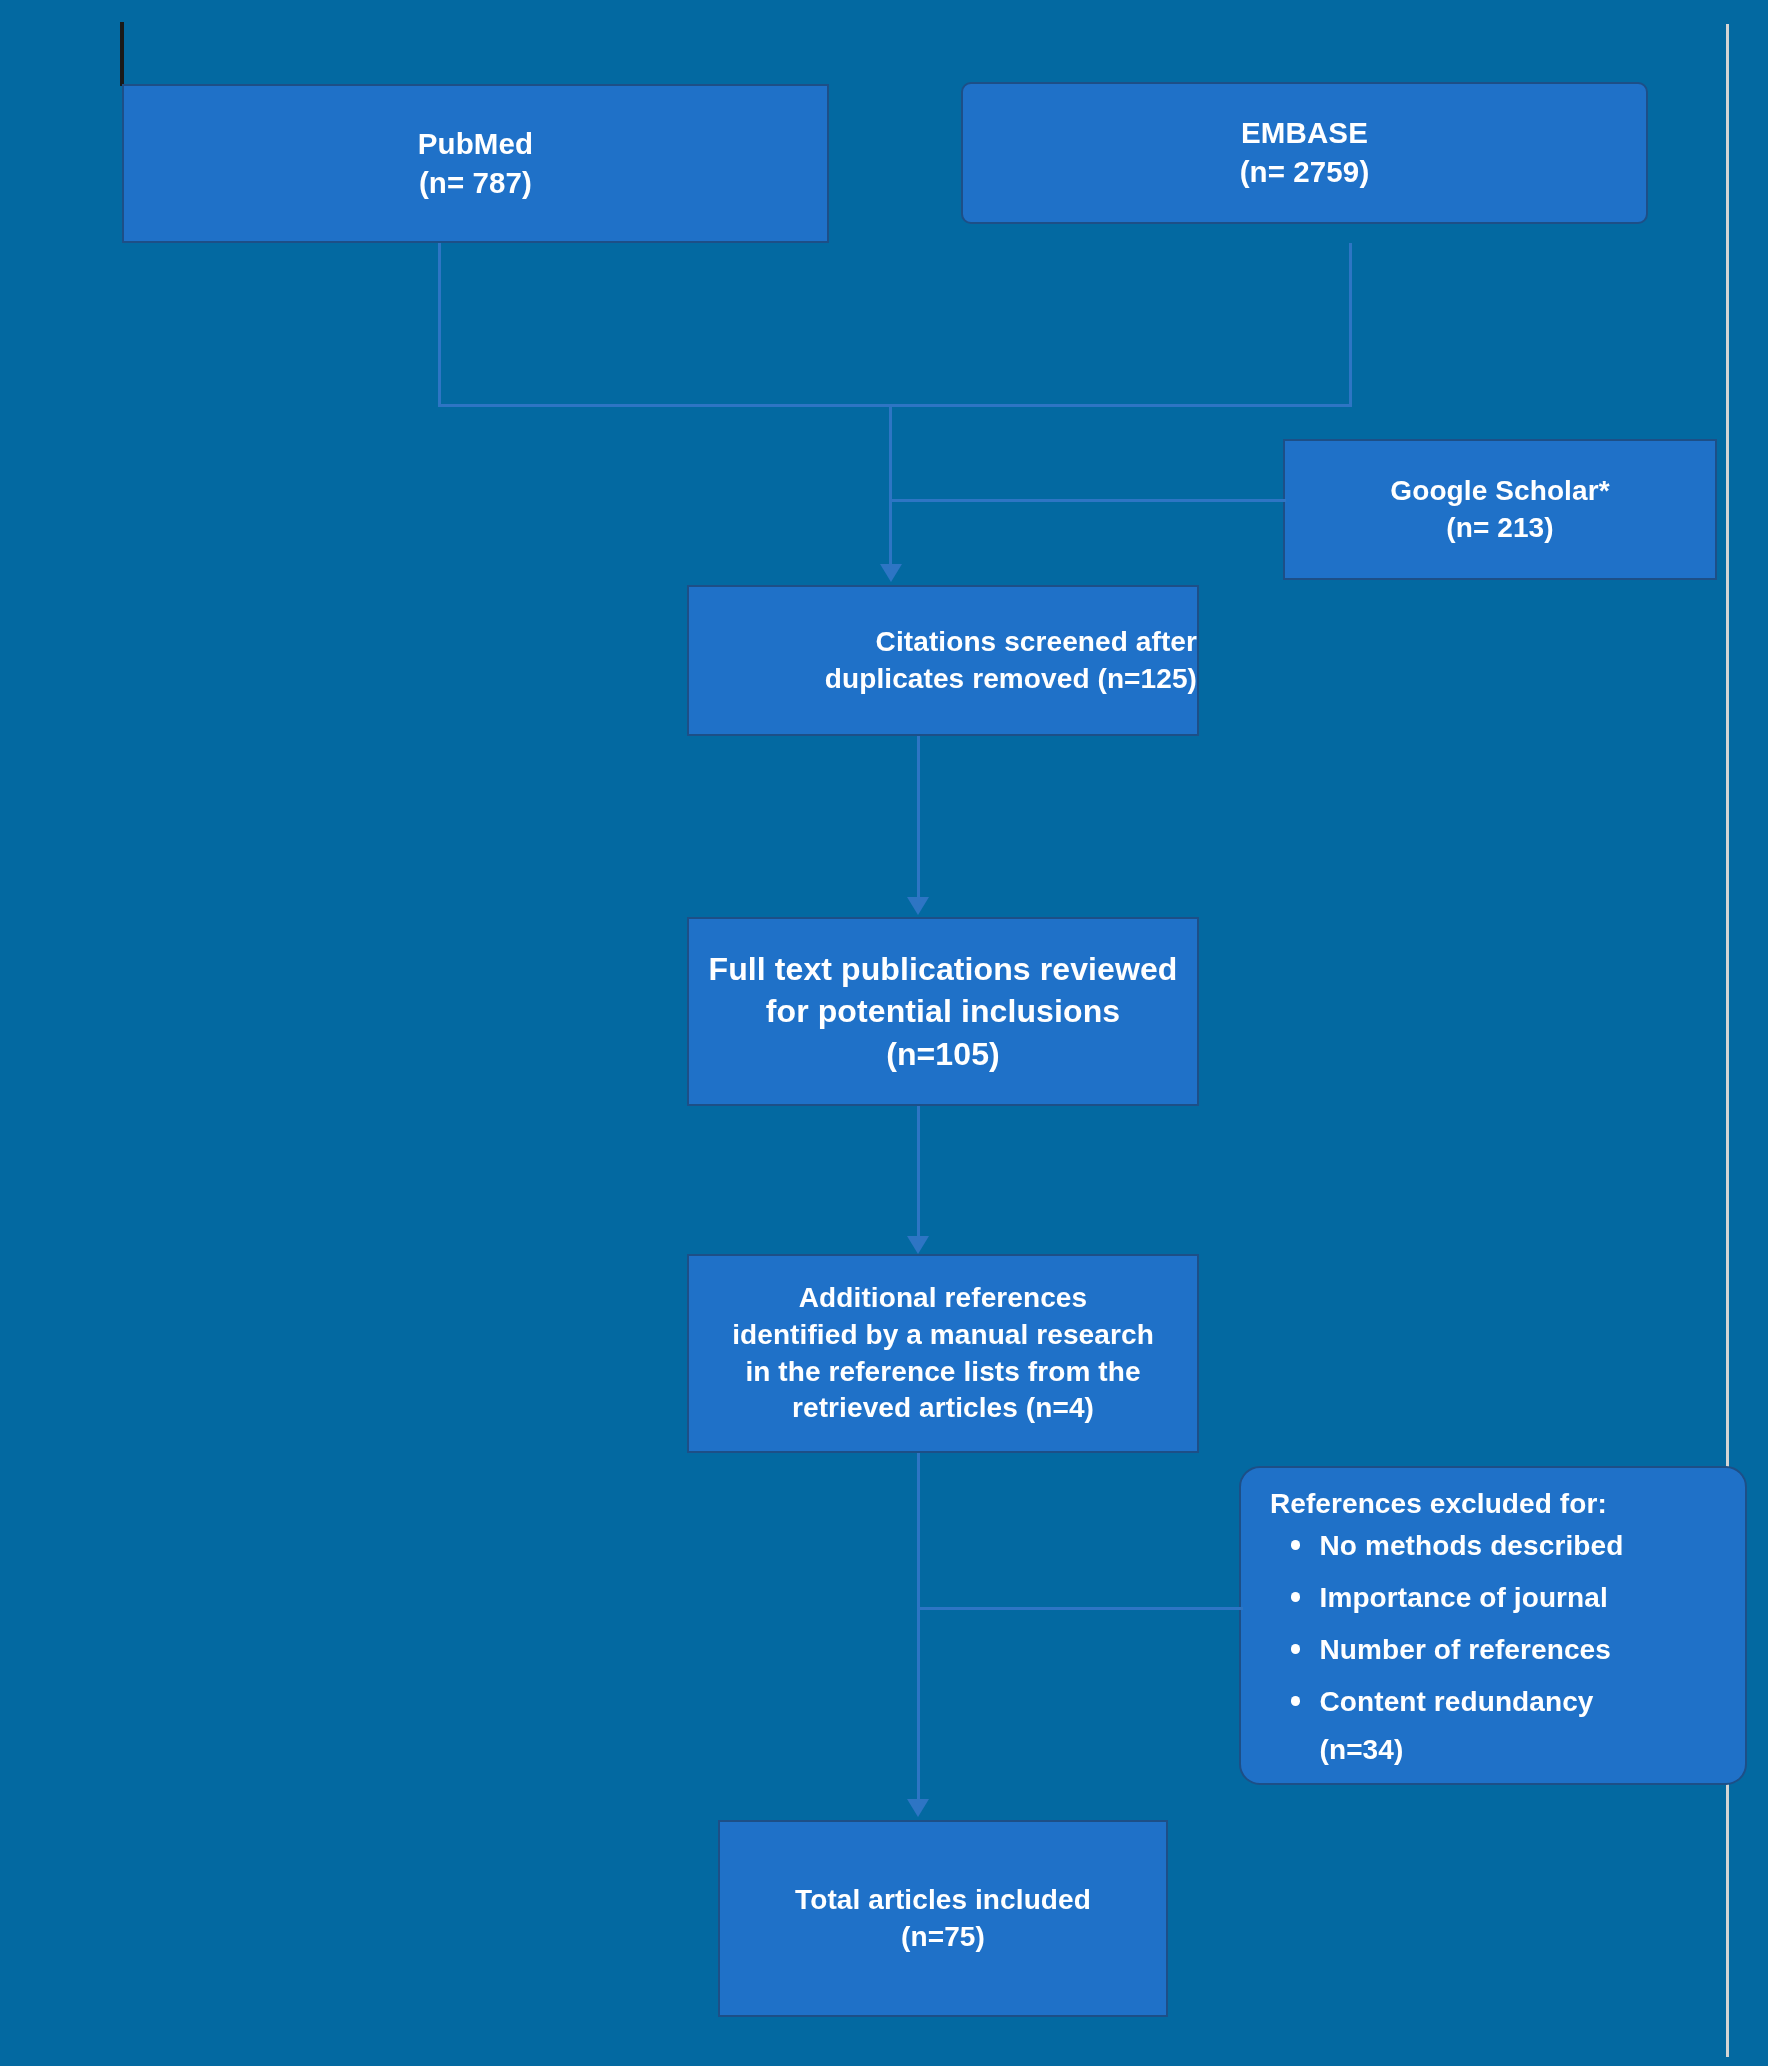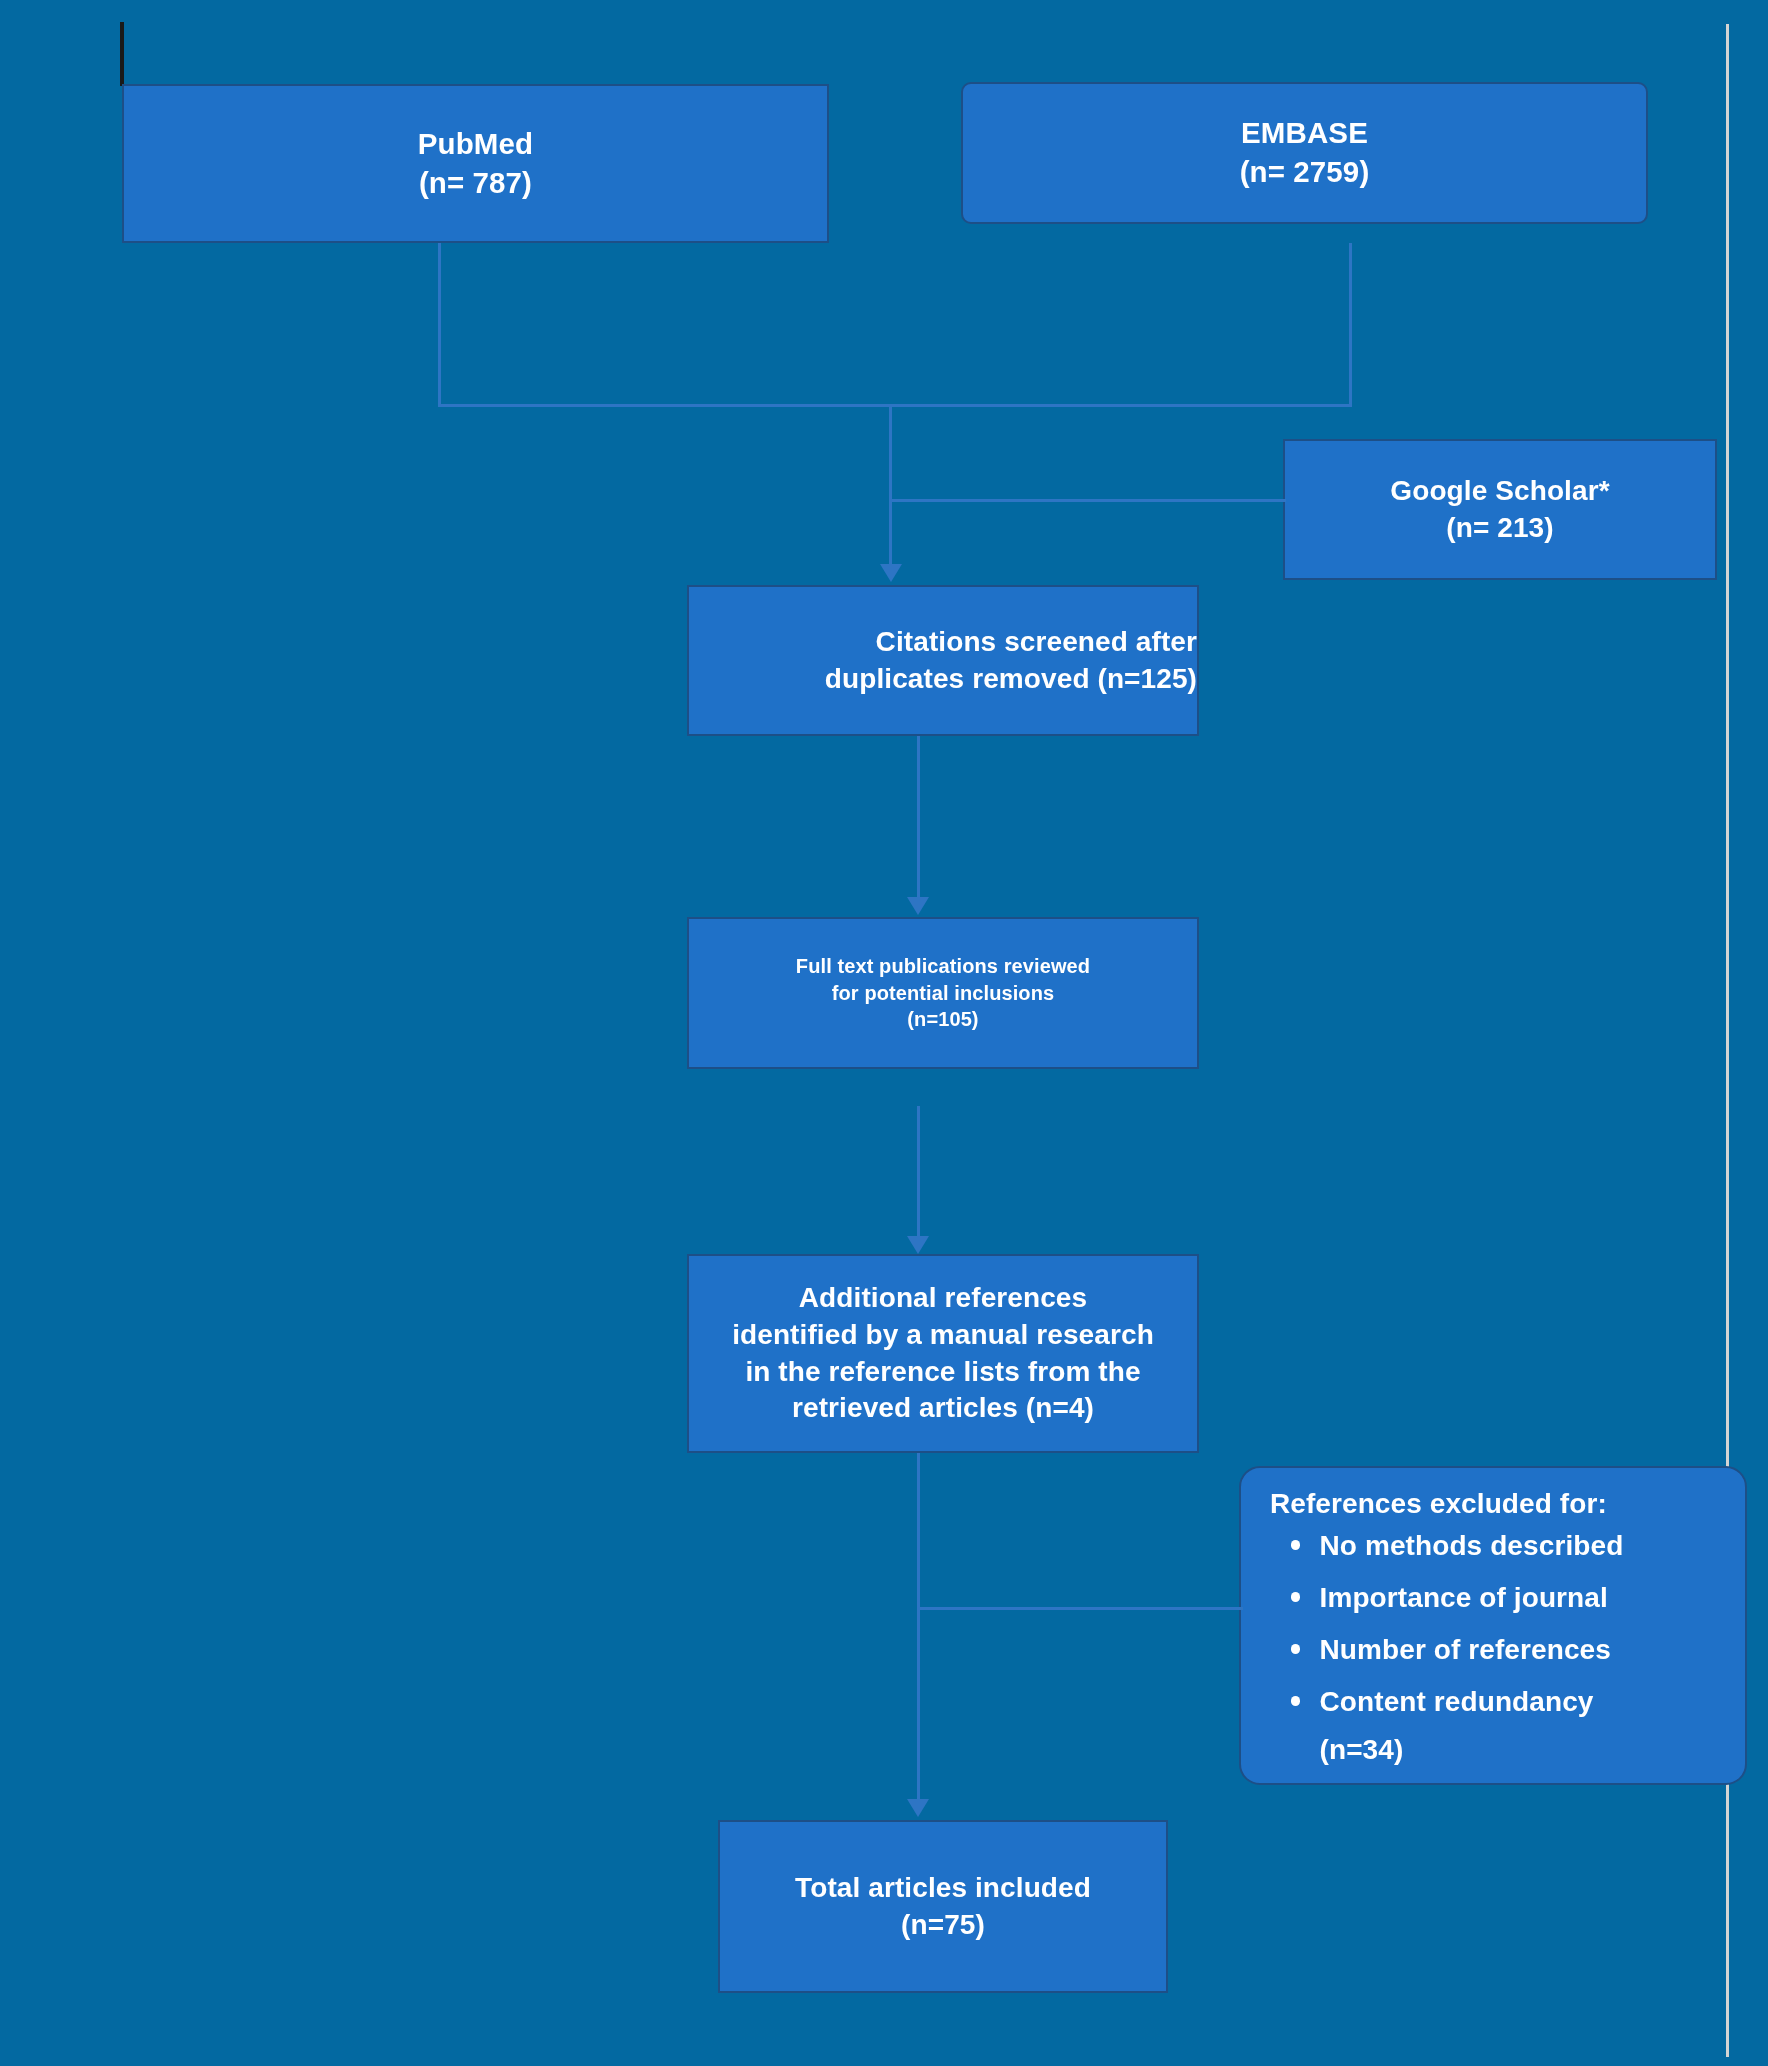--- a/index.html
+++ b/index.html
@@ -145,21 +145,21 @@
   <div class="arrowhead" style="left:880px; top:564px;"></div>
 
   <div class="fbox" style="left:687px; top:585px; width:512px; height:151px; font-size:28px;align-items:flex-end;">
     <span class="ln">Citations screened after</span>
     <span class="ln">duplicates removed (n=125)</span>
   </div>
 
   <div class="conn vline" style="left:917px; top:736px; height:172px;"></div>
   <div class="arrowhead" style="left:907px; top:897px;"></div>
 
-  <div class="fbox" style="left:687px; top:917px; width:512px; height:152px; font-size:20px;align-items:center;">
+  <div class="fbox" style="left:687px; top:917px; width:512px; height:189px; font-size:32px;align-items:center;">
     <span class="ln">Full text publications reviewed</span>
     <span class="ln">for potential inclusions</span>
     <span class="ln">(n=105)</span>
   </div>
 
   <div class="conn vline" style="left:917px; top:1106px; height:140px;"></div>
   <div class="arrowhead" style="left:907px; top:1236px;"></div>
 
   <div class="fbox" style="left:687px; top:1254px; width:512px; height:199px; font-size:28px;">
     <span class="ln">Additional references</span>
@@ -177,19 +177,19 @@
       <li>Content redundancy</li>
     </ul>
     <span class="tail">(n=34)</span>
   </div>
 
   <div class="conn hline" style="left:917px; top:1607px; width:326px;"></div>
 
   <div class="conn vline" style="left:917px; top:1453px; height:354px;"></div>
   <div class="arrowhead" style="left:907px; top:1799px;"></div>
 
-  <div class="fbox" style="left:718px; top:1820px; width:450px; height:173px; font-size:28px;">
+  <div class="fbox" style="left:718px; top:1820px; width:450px; height:197px; font-size:28px;">
     <span class="ln">Total articles included</span>
     <span class="ln">(n=75)</span>
   </div>
 
 </div>
 
 
 </body></html>

